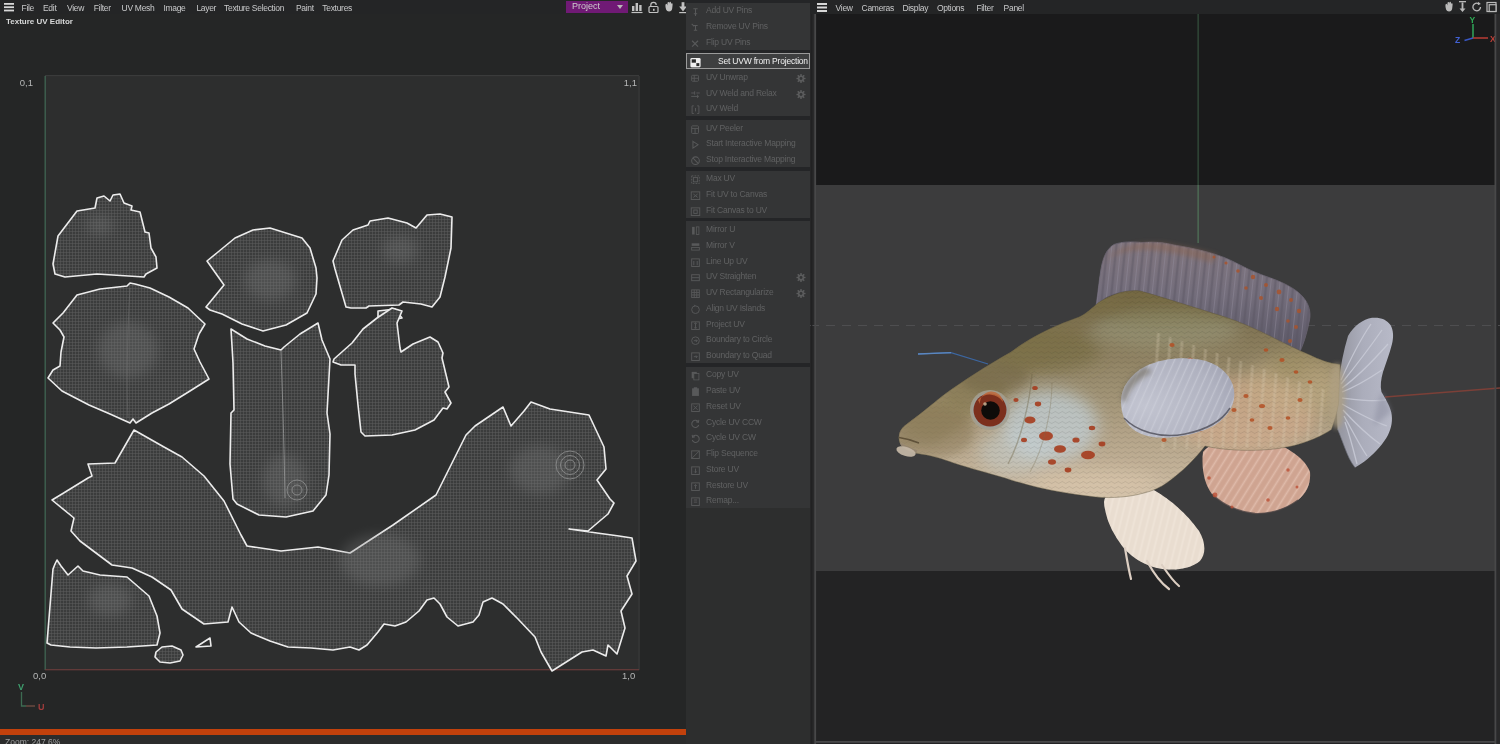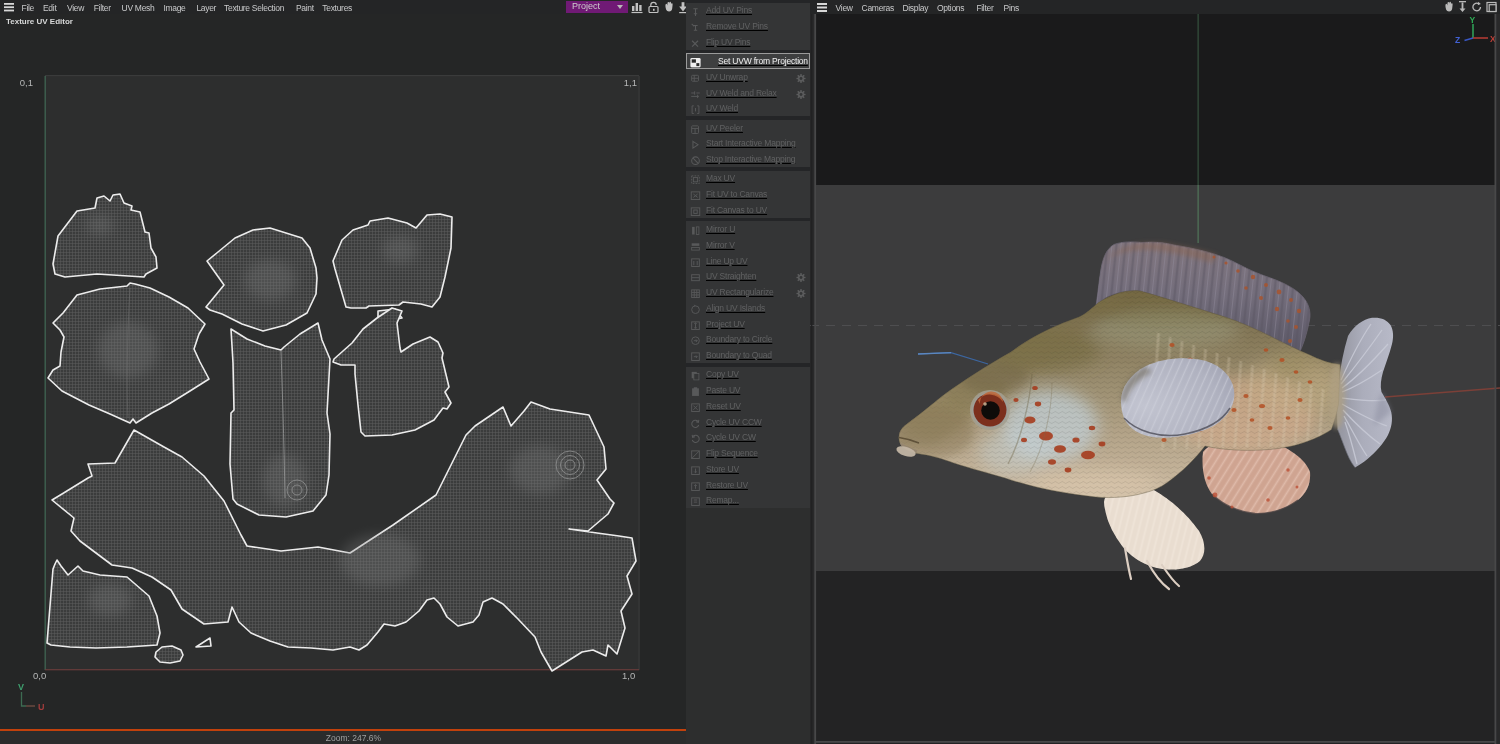--- a/index.html
+++ b/index.html
@@ -8,24 +8,24 @@
   #app { position:absolute; left:0; top:0; width:1500px; height:744px; }
   .abs { position:absolute; }
 
   
   #lbar { position:absolute; left:0; top:0; width:598px; height:14px; background:#242526; }
   .mtxt { position:absolute; top:2.5px; font-size:8.5px; letter-spacing:-0.3px; color:#c9cacb; white-space:nowrap; }
   #uvlabel { position:absolute; left:6px; top:17px; font-size:8px; font-weight:bold; color:#d8d9d9; }
 
   
   #status { position:absolute; left:0; top:729px; width:686px; height:15px; background:#2b2c2c;
-            border-top:2px solid #c2410c; color:#9fa0a0; font-size:8.5px; line-height:14px; padding-left:21px;text-align:center; }
+            border-top:6px solid #c2410c; color:#9fa0a0; font-size:8.5px; line-height:14px; padding-left:5px; }
 
   
-  #menu { position:absolute; left:686px; top:0; width:124px; height:744px; background:#2d2e2e;text-decoration:underline; }
+  #menu { position:absolute; left:686px; top:0; width:124px; height:744px; background:#2d2e2e; }
   .grp { background:#343536; }
   .sep { height:3.5px; background:#242527; }
   .mi { height:15.75px; display:flex; align-items:center; position:relative; }
   .mi .ic { width:13px; height:12px; margin-left:3px; flex:none; transform:scale(0.85); transform-origin:center; }
   .mi .lb { font-size:8.5px; letter-spacing:-0.2px; color:#606162; margin-left:4px; white-space:nowrap; flex:1; }
   .mi .gr { width:12px; height:12px; margin-right:3.5px; flex:none; transform:scale(0.85); }
   .mi.sel { background:#3e3f40; outline:1px solid #9b9b9b; outline-offset:-1px;gap:12px; }
   .mi.sel .lb { color:#f2f2f2; }
 
   
@@ -475,21 +475,21 @@
             <rect width="10" height="2"></rect>
             <rect y="3.5" width="10" height="2"></rect>
             <rect y="7" width="10" height="2"></rect>
           </g>
         </svg>
       <span class="mtxt" style="left:25.6px">View</span>
       <span class="mtxt" style="left:51.6px">Cameras</span>
       <span class="mtxt" style="left:92.4px">Display</span>
       <span class="mtxt" style="left:127px">Options</span>
       <span class="mtxt" style="left:166.4px">Filter</span>
-      <span class="mtxt" style="left:193.6px">Pins</span>
+      <span class="mtxt" style="left:193.6px">Panel</span>
       <svg class="abs" style="left:633px;top:1px" width="56" height="13" fill="#b9b9b9">
         <path d="M2.5 6 Q2 3 3.2 2.8 Q4.2 2.7 4.3 4.5 L4.5 2.2 Q4.6 0.8 5.5 1 Q6.3 1.2 6.3 2.5 L6.4 1.5 Q6.6 0.4 7.4 0.7 Q8.1 1 8 2.2 L8 2.8 Q8.4 1.9 9.1 2.2 Q9.8 2.5 9.6 3.8 L9.2 7.5 Q8.8 10.5 6 10.5 Q3.8 10.5 3.1 8.5 Z"></path>
         <g transform="translate(14,0)">
             <path d="M5.5 11 L2.5 7.5 H4.6 V1.5 H6.4 V7.5 H8.5 Z"></path>
             <rect x="2" y="0" width="7" height="1.3"></rect>
           </g>
         <g transform="translate(28,0)" fill="none" stroke="#b9b9b9" stroke-width="1.3">
             <path d="M9.5 6 A3.8 3.8 0 1 1 7.8 2.8"></path>
             <path d="M7.2 0.8 L9.8 2.9 L6.8 4.2 Z" fill="#b9b9b9" stroke="none"></path>
           </g>

